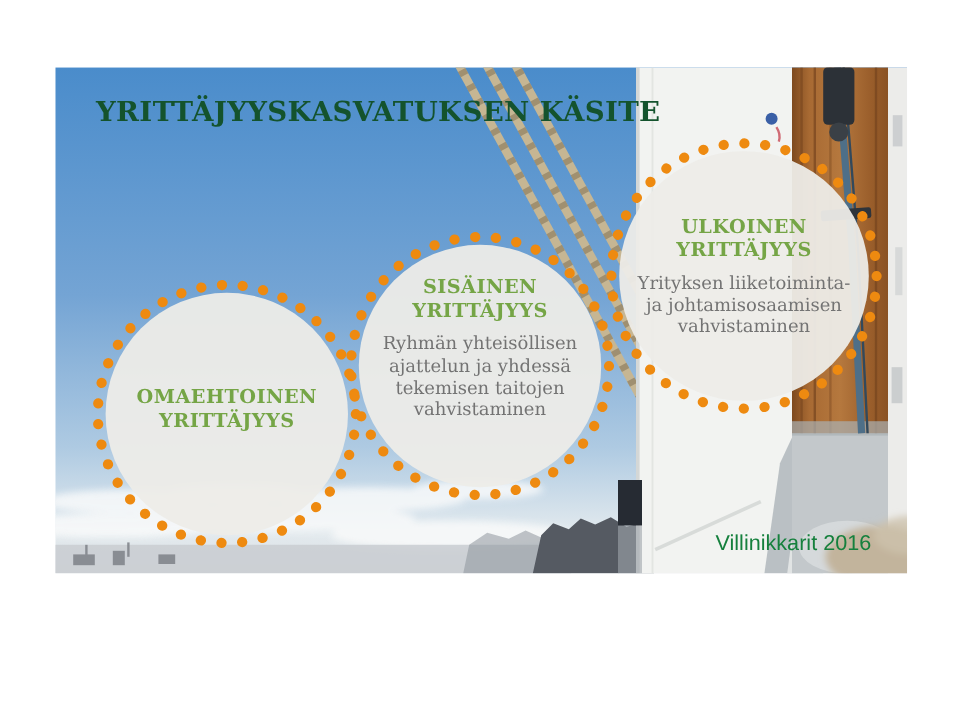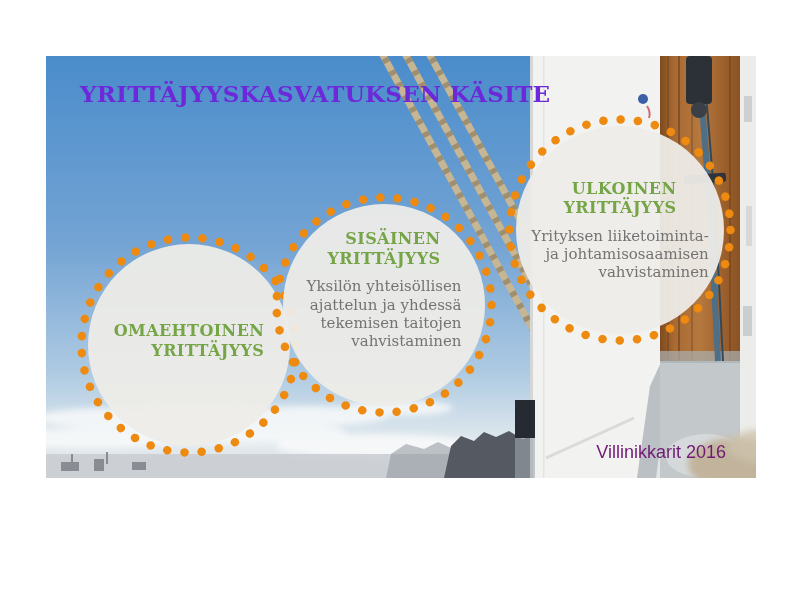--- a/index.html
+++ b/index.html
@@ -10,33 +10,33 @@
   }
   .photo{
     position:absolute;left:46px;top:56px;width:710px;height:422px;
     overflow:hidden;
   }
   .photo-svg{position:absolute;left:0;top:0;width:710px;height:422px;}
   .slide-title{
     position:absolute;left:34px;top:24px;margin:0;
     font-family:"DejaVu Serif", serif;
     font-weight:700;font-size:23px;letter-spacing:.3px;
-    color:#6d28d9;white-space:nowrap;
+    color:#14532d;white-space:nowrap;
   }
   .credit{
     position:absolute;right:30px;top:386px;
     font-family:"Liberation Sans", sans-serif;
-    font-size:18px;color:#701a75;white-space:nowrap;
+    font-size:18px;color:#15803d;white-space:nowrap;
   }
   .circle{position:absolute;}
   .circle svg{position:absolute;left:0;top:0;}
   .circle-content{
     position:absolute;left:0;top:0;right:0;bottom:0;
     display:flex;flex-direction:column;align-items:center;justify-content:center;
-    text-align:right;padding:0 24px;box-sizing:border-box;
+    text-align:center;padding:0 24px;box-sizing:border-box;
   }
   .circle.c2 .circle-content{padding-bottom:30px;}
   .circle-heading{
     color:#75A546;font-weight:700;font-size:16px;line-height:1.22;
     letter-spacing:.4px;white-space:pre-line;margin:0 0 9px 0;
   }
   .circle-body{
     color:#737373;font-size:15px;line-height:1.22;
     white-space:pre-line;margin:0;
   }
@@ -170,29 +170,29 @@
     <svg width="240" height="240" viewBox="0 0 240 240">
       <circle cx="120" cy="120" r="101" fill="#EDECE8" fill-opacity="0.95"></circle>
       <circle cx="120" cy="120" r="107.5" fill="none" stroke="#EE8A10" stroke-width="8.5" stroke-linecap="round" stroke-dasharray="0.1 17.22"></circle>
     </svg>
     <div class="circle-content">
       <p class="circle-heading">OMAEHTOINEN
 YRITTÄJYYS</p>
     </div>
   </div>
 
-  <div class="circle c2" style="left:218px;top:129px;width:240px;height:240px;">
+  <div class="circle c2" style="left:234px;top:129px;width:240px;height:240px;">
     <svg width="240" height="240" viewBox="0 0 240 240">
       <circle cx="120" cy="120" r="101" fill="#EDECE8" fill-opacity="0.95"></circle>
       <circle cx="120" cy="120" r="107.5" fill="none" stroke="#EE8A10" stroke-width="8.5" stroke-linecap="round" stroke-dasharray="0.1 17.22"></circle>
     </svg>
     <div class="circle-content">
       <p class="circle-heading">SISÄINEN
 YRITTÄJYYS</p>
-      <p class="circle-body">Yksilön yhteisöllisen
+      <p class="circle-body">Ryhmän yhteisöllisen
 ajattelun ja yhdessä
 tekemisen taitojen
 vahvistaminen</p>
     </div>
   </div>
 
   <div class="circle c3" style="left:452px;top:52px;width:244px;height:244px;">
     <svg width="244" height="244" viewBox="0 0 244 244">
       <circle cx="122" cy="122" r="104" fill="#EDECE8" fill-opacity="0.95"></circle>
       <circle cx="122" cy="122" r="110.5" fill="none" stroke="#EE8A10" stroke-width="8.5" stroke-linecap="round" stroke-dasharray="0.1 17.26"></circle>

